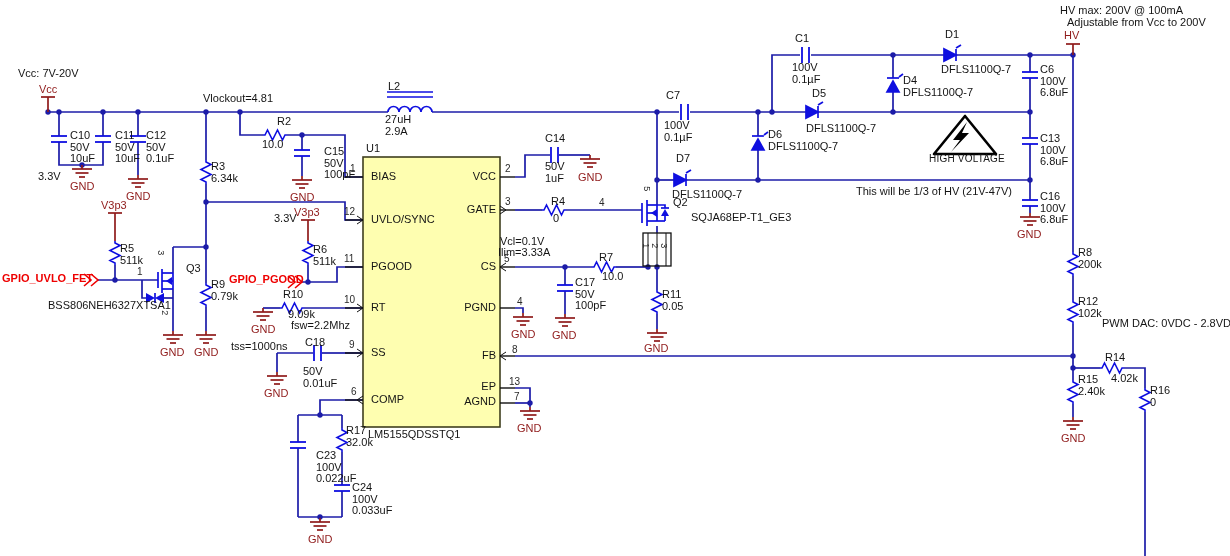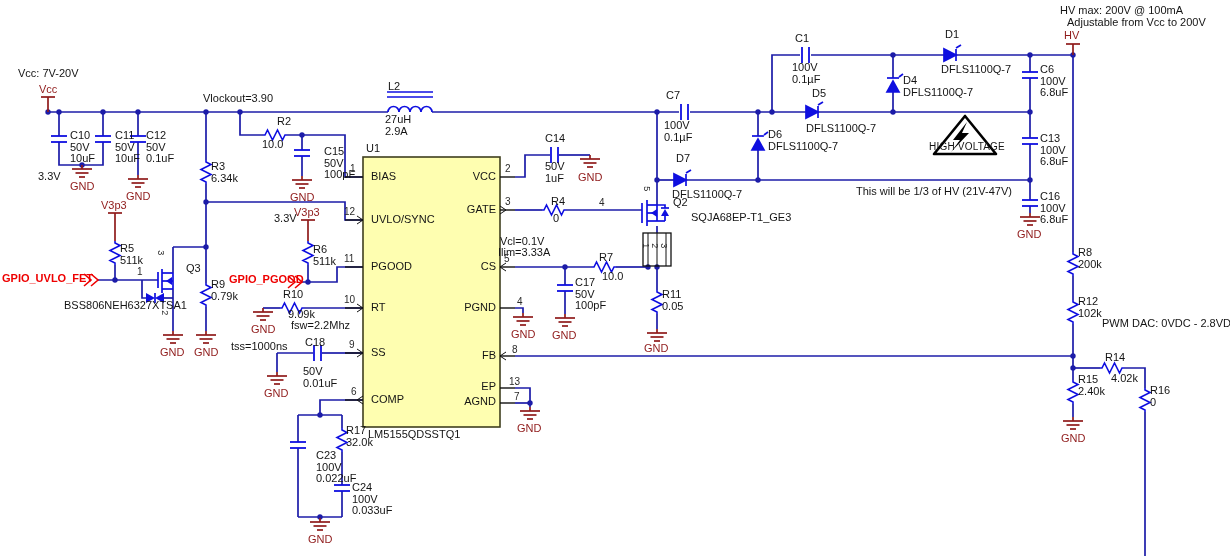--- a/index.html
+++ b/index.html
@@ -389,32 +389,32 @@
     </g>
   </g>
 
   <g>
     <polygon points="965,116 934,154 996,154" fill="#fff" stroke="#000" stroke-width="2.6" stroke-linejoin="round"></polygon>
     <polygon points="967,122 953,140 960,140 951,152 969,133 962,133" fill="#000"></polygon>
   </g>
 </svg>
 
 <div class="t" style="left:18px;top:68px">Vcc: 7V-20V</div>
-<div class="t" style="left:203px;top:93px">Vlockout=3.90</div>
+<div class="t" style="left:203px;top:93px">Vlockout=4.81</div>
 <div class="t" style="left:1060px;top:5px">HV max: 200V @ 100mA</div>
 <div class="t" style="left:1067px;top:17px">Adjustable from Vcc to 200V</div>
 <div class="t" style="left:856px;top:186px">This will be 1/3 of HV (21V-47V)</div>
 <div class="t" style="left:1102px;top:318px">PWM DAC: 0VDC - 2.8VDC</div>
 <div class="t" style="left:291px;top:320px">fsw=2.2Mhz</div>
 <div class="t" style="left:231px;top:341px">tss=1000ns</div>
 <div class="t" style="left:500px;top:236px">Vcl=0.1V</div>
 <div class="t" style="left:498px;top:247px">Ilim=3.33A</div>
 <div class="t" style="left:38px;top:171px">3.3V</div>
 <div class="t" style="left:274px;top:213px">3.3V</div>
-<div class="t hvt" style="left:929px;top:141px">HIGH VOLTAGE</div>
+<div class="t hvt" style="left:929px;top:153px">HIGH VOLTAGE</div>
 
 <div class="t mar" style="left:39px;top:84px">Vcc</div>
 <div class="t mar" style="left:101px;top:200px">V3p3</div>
 <div class="t mar" style="left:294px;top:207px">V3p3</div>
 <div class="t mar" style="left:1064px;top:30px">HV</div>
 
 <div class="t mar" style="left:70px;top:181px">GND</div>
 <div class="t mar" style="left:126px;top:191px">GND</div>
 <div class="t mar" style="left:290px;top:192px">GND</div>
 <div class="t mar" style="left:160px;top:347px">GND</div>
@@ -567,21 +567,21 @@
     </div>
 <div class="t" style="left:812px;top:88px">D5</div>
 <div class="t" style="left:806px;top:123px">DFLS1100Q-7</div>
 <div class="t" style="left:945px;top:29px">D1</div>
 <div class="t" style="left:941px;top:64px">DFLS1100Q-7</div>
 <div class="t" style="left:676px;top:153px">D7</div>
 <div class="t" style="left:672px;top:189px">DFLS1100Q-7</div>
 <div class="t" style="left:1105px;top:352px">R14</div>
 <div class="t" style="left:1111px;top:373px">4.02k</div>
 <div class="t" style="left:186px;top:263px">Q3</div>
-<div class="t" style="left:64px;top:300px">BSS806NEH6327XTSA1</div>
+<div class="t" style="left:48px;top:300px">BSS806NEH6327XTSA1</div>
 <div class="t" style="left:673px;top:197px">Q2</div>
 <div class="t" style="left:691px;top:212px">SQJA68EP-T1_GE3</div>
 
 <div class="t" style="left:366px;top:143px">U1</div>
 <div class="t" style="left:368px;top:429px">LM5155QDSSTQ1</div>
 
 <div class="t" style="left:371px;top:171px">BIAS</div>
 <div class="t" style="left:371px;top:214px">UVLO/SYNC</div>
 <div class="t" style="left:371px;top:261px">PGOOD</div>
 <div class="t" style="left:371px;top:302px">RT</div>

